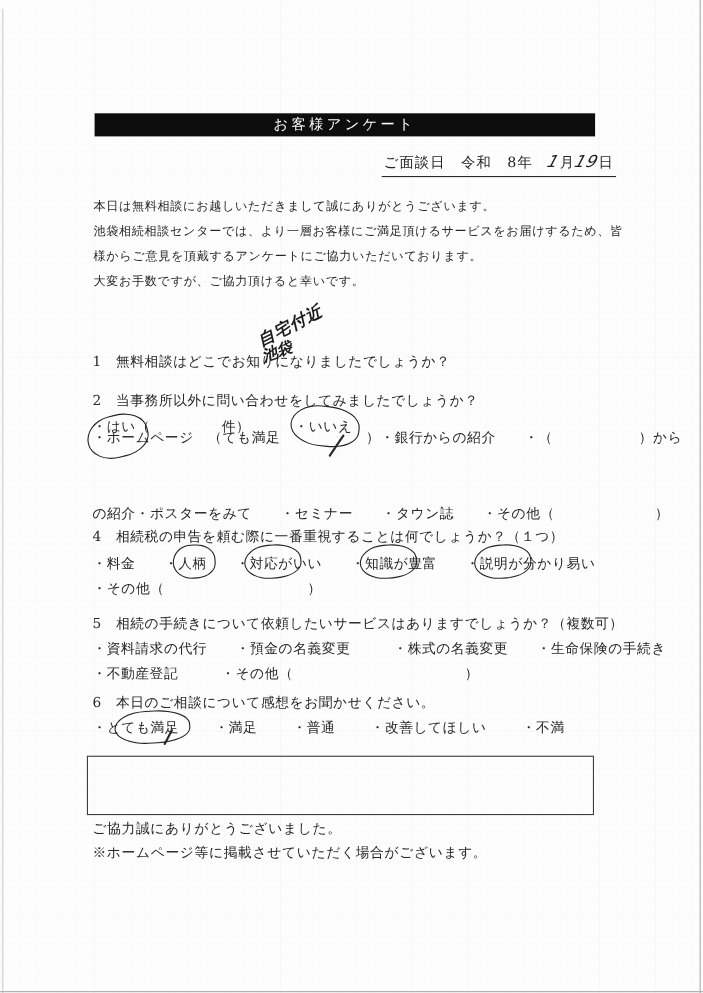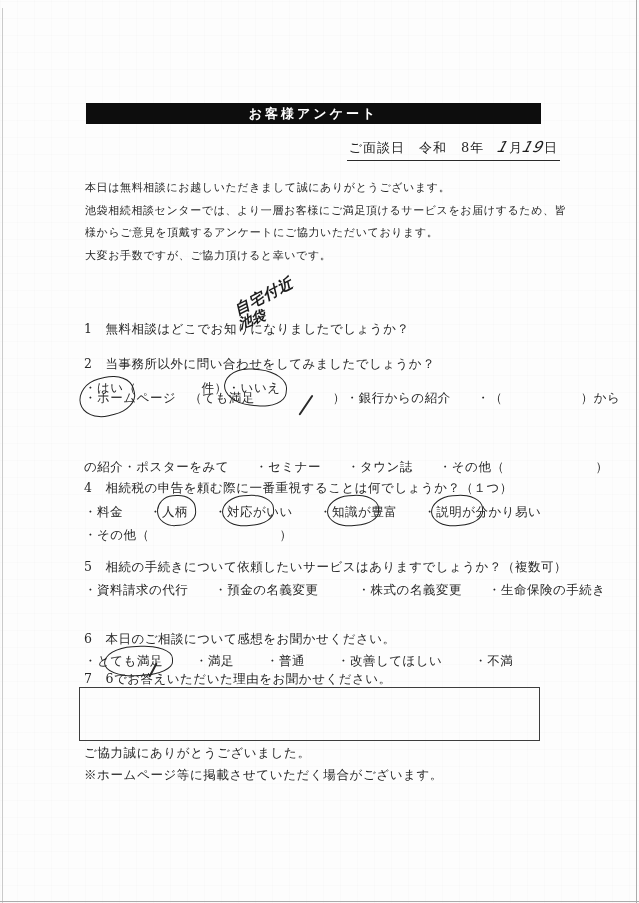--- a/index.html
+++ b/index.html
@@ -18,21 +18,21 @@
       #fdfdfd;
   }
   .edge{ position:absolute; background:#bdbdbd; }
   .edge-l{ left:2px; top:8px; bottom:0; width:1px; background:#cacaca;}
   .edge-r{ right:2px; top:0; bottom:0; width:1px; background:#ababab;}
   .edge-b{ left:0; right:0; bottom:1px; height:1px; background:#ababab;}
 
   .titlebar{
     position:absolute; left:86px; top:103px; width:455px; height:21px;
     background:#0d0d0d; color:#fff; text-align:center;
-    font-size:13px; font-weight:bold; line-height:21px; letter-spacing:3px;
+    font-size:13px; font-weight:normal; line-height:21px; letter-spacing:3px;
   }
   .dateline{
     position:absolute; top:139px; right:79px;
     font-size:13px; letter-spacing:1px;
     border-bottom:1.2px solid #2a2a2a; padding:0 2px 3px 2px;
     white-space:nowrap;
   }
   .hand{
     display:inline-block;
     font-family:"DejaVu Sans","Liberation Sans",sans-serif;
@@ -46,21 +46,21 @@
   .line{ white-space:nowrap; }
   .q1 { top:272px; } .q1 .line{ line-height:25px;margin-top:44px; }
   .q2 { top:352px; } .q2 .line{ line-height:24px; }
   .q3 { top:400px; } .q3 .line{ line-height:23.5px; }
   .q4 { top:476px; } .q4 .line{ line-height:23.5px; }
   .q5 { top:556px; } .q5 .line{ line-height:22.5px; }
   .q6 { top:628px; } .q6 .line{ line-height:22px; }
   .q7 { top:668px; } .q7 .line{ line-height:22px; }
 
   .row{ display:flex; align-items:baseline; white-space:nowrap; }
-  .row-q2{ } .row-q4{ gap:26px; } .row-q6{ gap:32px; }
+  .row-q2{ gap:40px; } .row-q4{ gap:26px; } .row-q6{ gap:32px; }
   .opt{ white-space:nowrap; }
 
   
   .circled{ position:relative; display:inline-block; }
   .circled::after{
     content:""; position:absolute; pointer-events:none;
     left:-5px; right:-8px; top:-5px; bottom:-2px;
     border:1.6px solid #222; border-radius:48% 52% 50% 50% / 58% 52% 48% 55%;
     transform:rotate(-4deg);
   }
@@ -139,34 +139,32 @@
       <span class="opt"><span>・</span><span class="circled">対応が</span><span>いい</span></span>
       <span class="opt"><span>・</span><span class="circled">知識が</span><span>豊富</span></span>
       <span class="opt"><span>・</span><span class="circled">説明が</span><span>分かり易い</span></span>
     </div>
     <div class="line">・その他（　　　　　　　　　　）</div>
   </div>
 
   <div class="q q5">
     <div class="line">5　相続の手続きについて依頼したいサービスはありますでしょうか？（複数可）</div>
     <div class="line">・資料請求の代行　　・預金の名義変更　　　・株式の名義変更　　・生命保険の手続き</div>
+    <div class="line">・不動産登記　　　・その他（　　　　　　　　　　　　）</div>
   </div>
 
   <div class="q q6">
     <div class="line">6　本日のご相談について感想をお聞かせください。</div>
     <div class="line row row-q6">
       <span class="opt"><span>・と</span><span class="circled c-q6">ても満足</span></span>
       <span class="opt">・満足</span>
       <span class="opt">・普通</span>
       <span class="opt">・改善してほしい</span>
       <span class="opt">・不満</span>
     </div>
   </div>
   <div class="stroke tail-q6"></div>
 
-  <div class="q q7">
-    <div class="line">7　6でお答えいただいた理由をお聞かせください。</div>
-  </div>
   <div class="answer-box"></div>
 
   <div class="footer footer-1">ご協力誠にありがとうございました。</div>
   <div class="footer footer-2">※ホームページ等に掲載させていただく場合がございます。</div>
 </div>
 
 </body></html>

